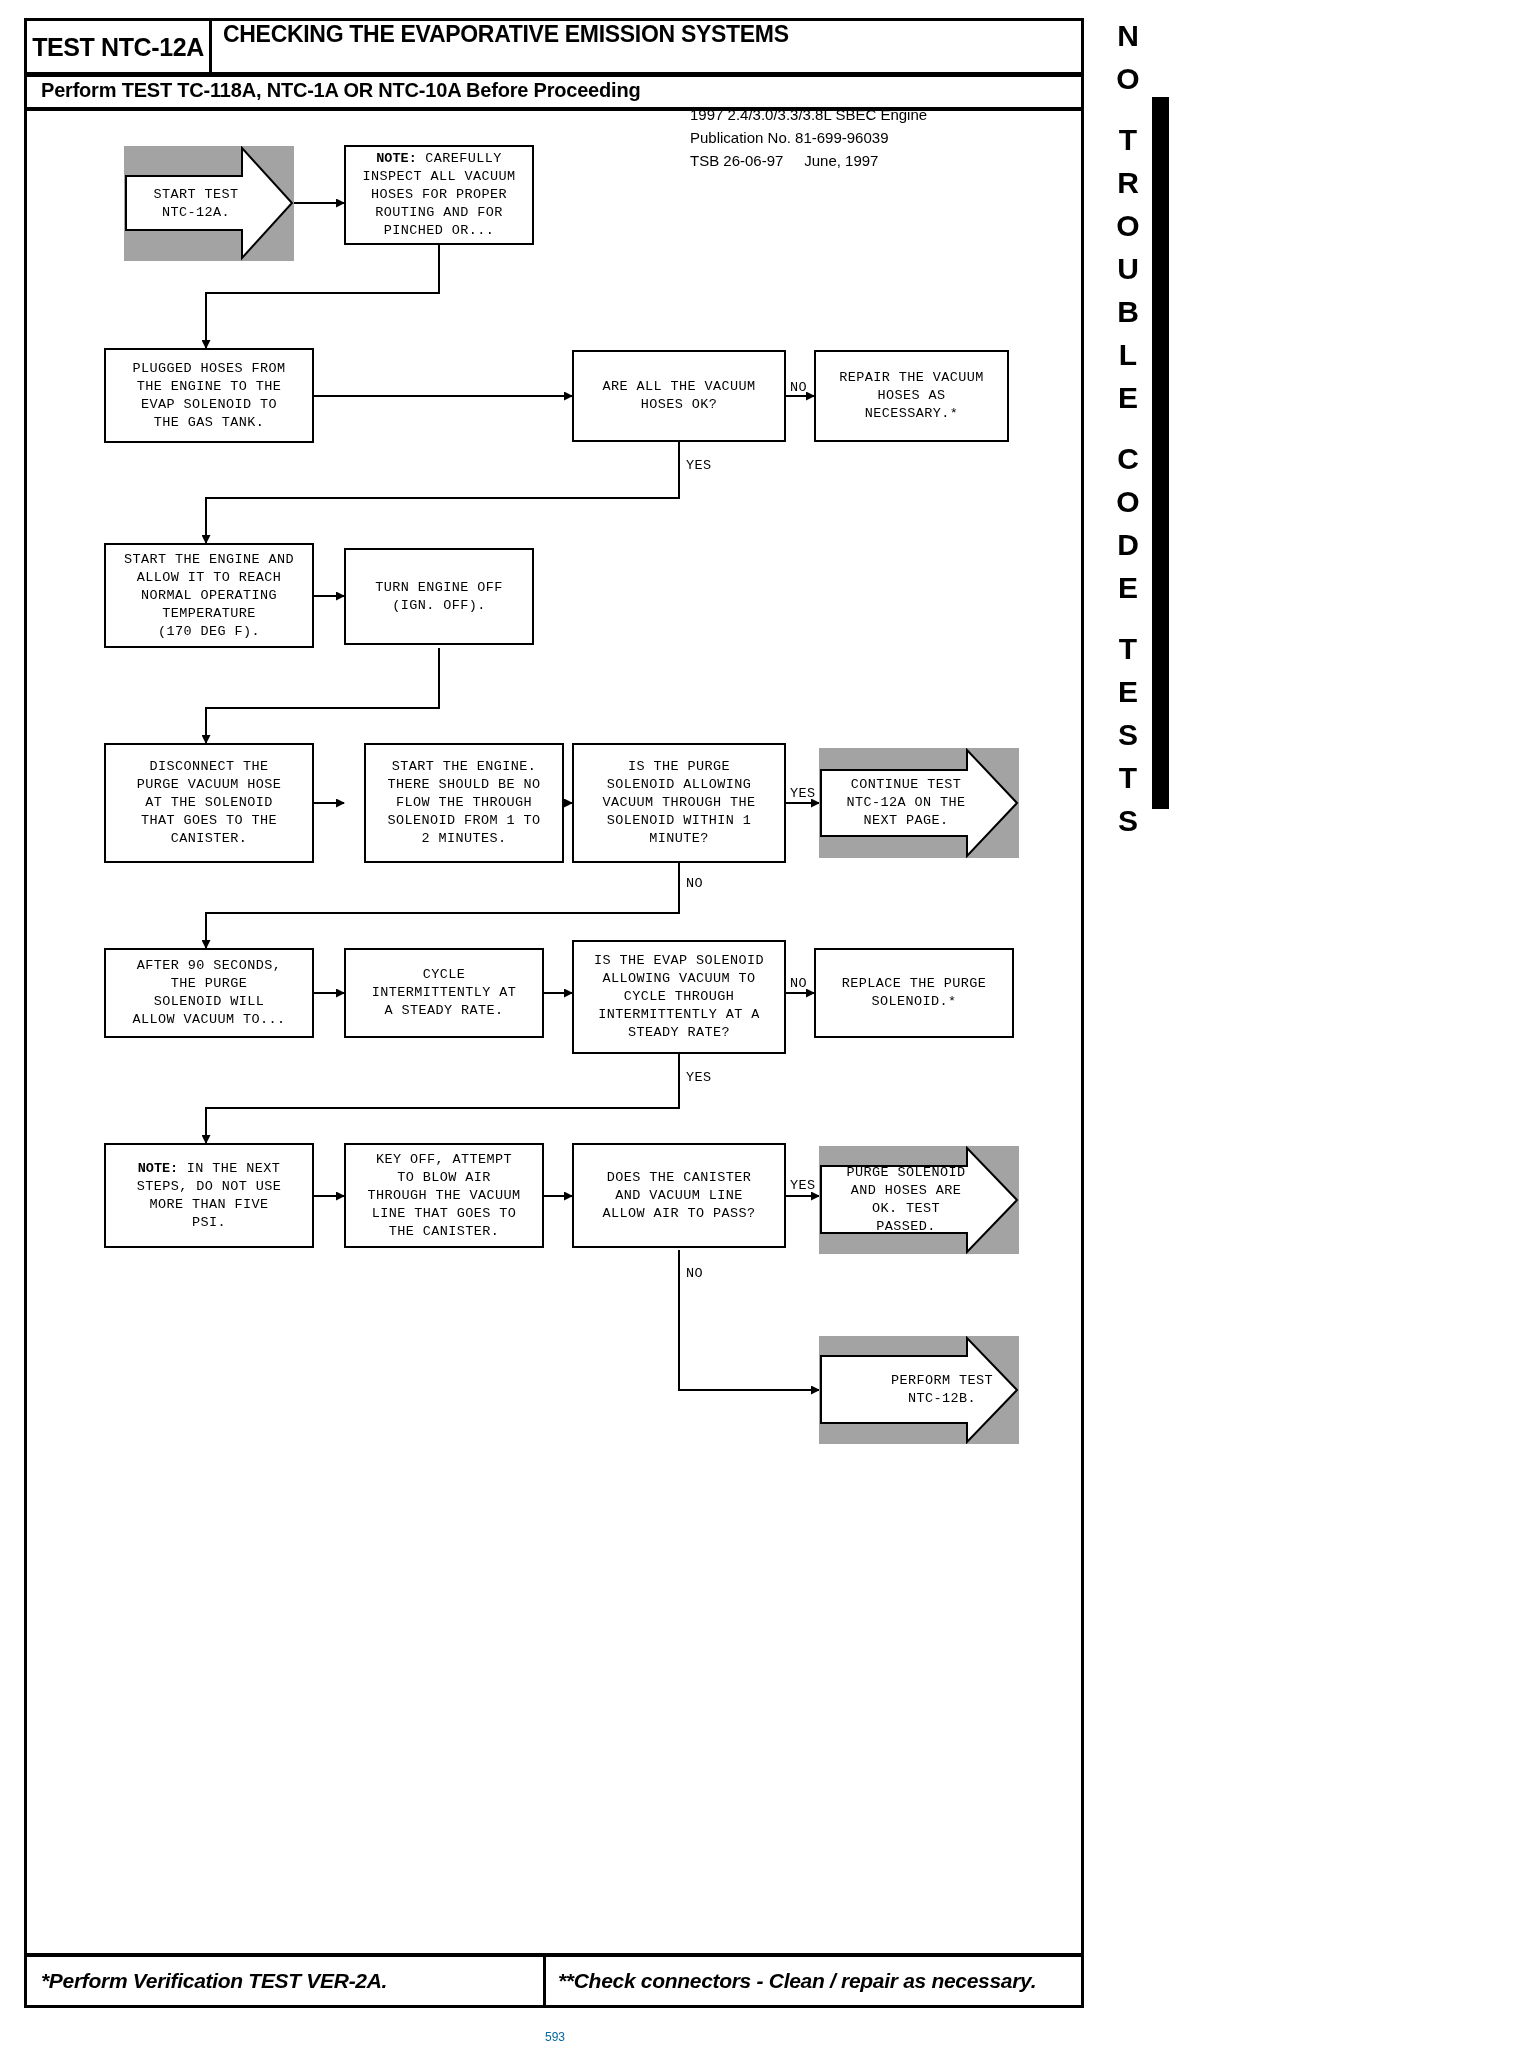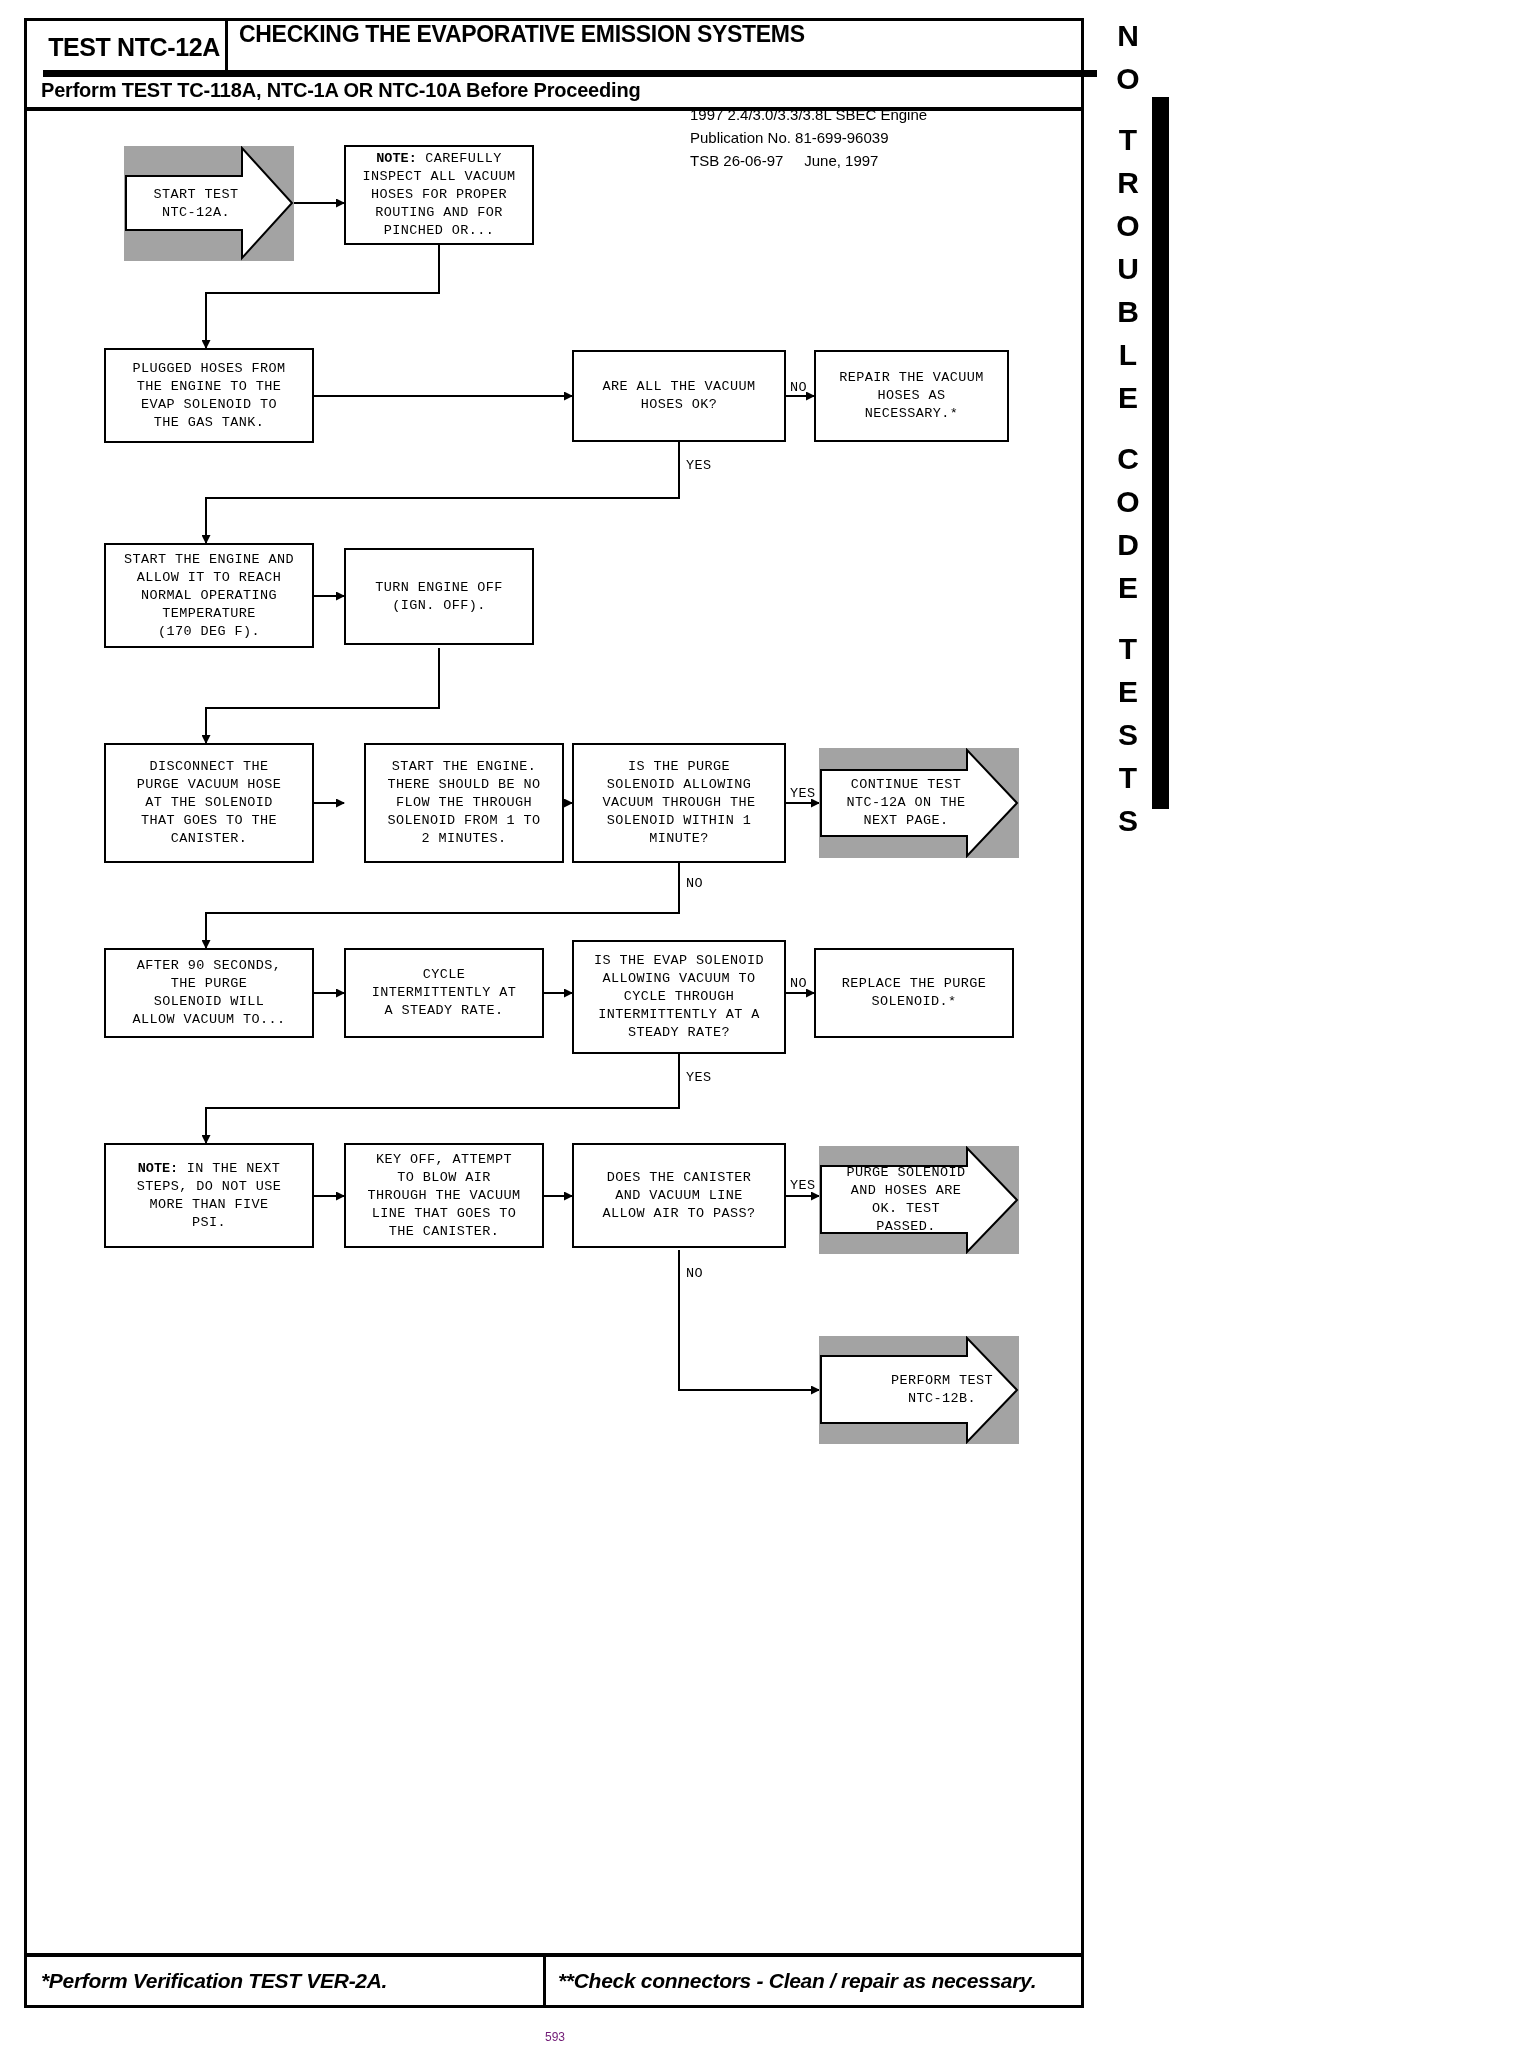--- a/index.html
+++ b/index.html
@@ -6,22 +6,22 @@
   body{width:1520px;height:2050px;position:relative;
        font-family:"Liberation Sans",sans-serif;color:#000;}
 
   
   #page{position:absolute;left:0;top:0;width:1520px;height:2050px;}
 
   .frame{position:absolute;left:24px;top:18px;width:1060px;height:1990px;
          border:3px solid #000;box-sizing:border-box;}
 
   
-  .hdr-row{position:absolute;left:16px;top:0;width:100%;height:56px;
-           border-bottom:7px solid #000000;box-sizing:border-box;}
+  .hdr-row{position:absolute;left:0;top:0;width:100%;height:56px;
+           border-bottom:5px solid #000000;box-sizing:border-box;}
   .hdr-testbox{position:absolute;left:0;top:0;width:185px;height:53px;
                border-right:3px solid #000;box-sizing:border-box;
                display:flex;align-items:center;justify-content:center;}
   .hdr-testbox span{font-weight:bold;font-size:25px;letter-spacing:-.4px;}
   .hdr-title{position:absolute;left:196px;top:0;height:53px;
              display:flex;align-items:flex-start;}
   .hdr-title span{font-weight:bold;font-size:23px;letter-spacing:-.3px;}
 
   .sub-row{position:absolute;left:0;top:53px;width:100%;height:37px;
            border-bottom:4px solid #000;box-sizing:border-box;
@@ -69,21 +69,21 @@
            letter-spacing:.4px;white-space:pre-line;
            margin-right:26px;}
   .arrowbx svg{position:absolute;left:0;top:0;z-index:1;}
 
   
   .elbl{position:absolute;
         font-family:"Liberation Mono","DejaVu Sans Mono",monospace;
         font-size:13.5px;letter-spacing:.4px;}
 
   .pgnum{position:absolute;left:0;top:2030px;width:1110px;text-align:center;
-         font-size:12px;color:#701a75;}
+         font-size:12px;color:#0369a1;}
 </style>
 </head>
 <body>
 
 <div id="page">
 
   <div class="frame">
 
     <div class="hdr-row">
       <div class="hdr-testbox">

